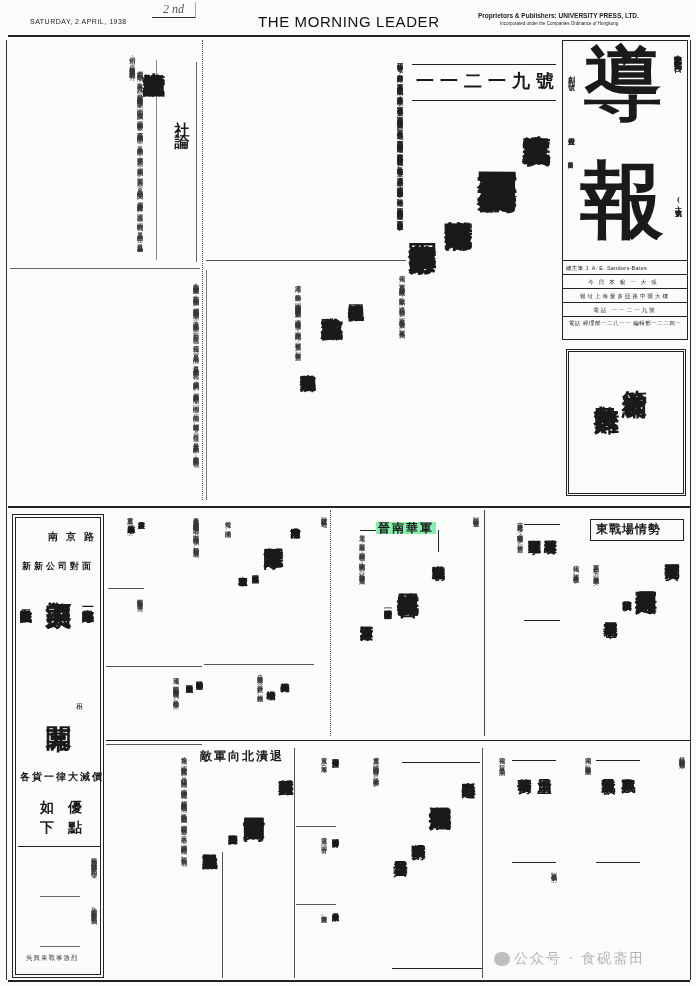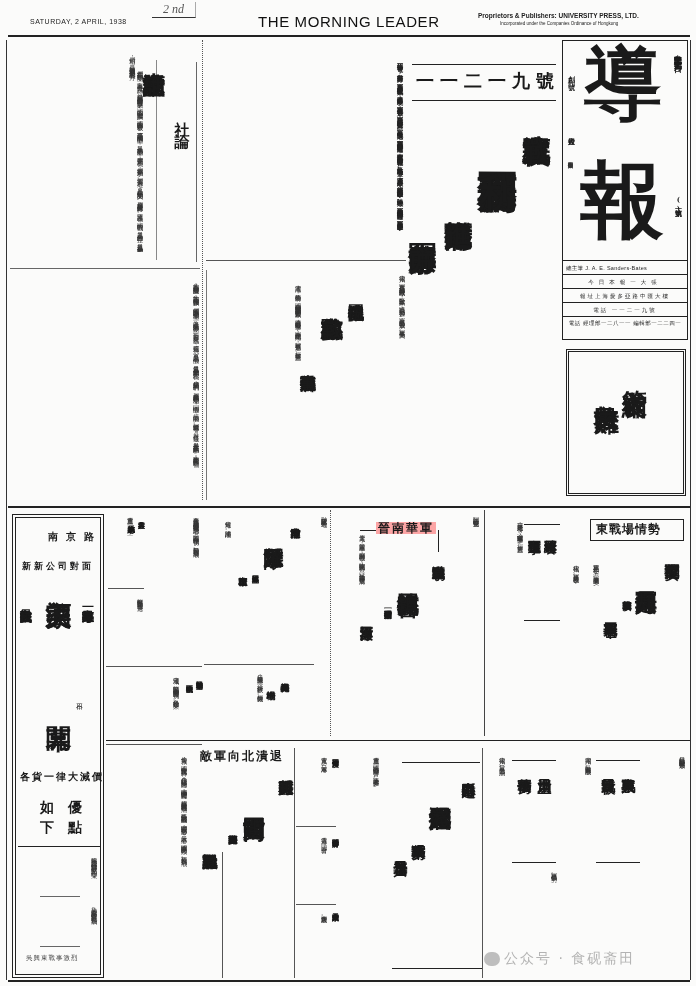--- a/index.html
+++ b/index.html
@@ -140,21 +140,21 @@
 <div class="abs v hd" style="left:290px;top:520px;font-size:10px;">津浦南段後方</div>
 <div class="hl" style="left:204px;top:664px;width:110px;height:1px;background:#555;"></div>
 <div class="txt" style="left:204px;top:670px;width:60px;height:66px;">日機昨又來襲，投彈數枚，損失輕微。</div>
 <div class="abs v hd" style="left:280px;top:676px;font-size:9px;">日機轟炸</div>
 <div class="abs v hd" style="left:266px;top:684px;font-size:9px;">昨機場</div>
 <div class="txt" style="left:316px;top:512px;width:12px;height:222px;">游擊隊活躍於各地。</div>
 
 <div class="dl" style="left:330px;top:510px;height:226px;"></div>
 <div class="txt" style="left:334px;top:530px;width:32px;height:200px;">太原電：晉南華軍，展開游擊戰，昨克復同善鎮，猛曲一帶日軍被肅清。</div>
 <div class="hl" style="left:360px;top:530px;width:58px;height:1px;"></div>
-<div class="abs hd" style="left:376px;top:522px;font-size:12px;letter-spacing:2px;background:#fca5a5;padding:0 2px;">晉南華軍</div>
+<div class="abs hd" style="left:376px;top:522px;font-size:12px;letter-spacing:2px;background:#86efac;padding:0 2px;">晉南華軍</div>
 <div class="vl" style="left:438px;top:530px;height:22px;background:#222;"></div>
 <div class="abs v hd" style="left:432px;top:556px;font-size:13px;">游擊戰獲勝利</div>
 <div class="abs v hd" style="left:398px;top:576px;font-size:22px;">昨克復同善鎮</div>
 <div class="abs v hd" style="left:384px;top:604px;font-size:8px;">猛曲一帶日軍被肅清</div>
 <div class="abs v hd" style="left:360px;top:616px;font-size:13px;">河津日軍亦撤退</div>
 <div class="txt" style="left:452px;top:512px;width:28px;height:224px;">同善鎮已完全收復。</div>
 
 <div class="vl" style="left:484px;top:510px;height:226px;background:#444;"></div>
 <div class="txt" style="left:488px;top:518px;width:36px;height:218px;">日軍運送給養，途中遭華軍猛擊，損失甚重。</div>
 <div class="hl" style="left:524px;top:524px;width:36px;height:1px;"></div>
@@ -207,15 +207,15 @@
 <div class="txt" style="left:508px;top:868px;width:50px;height:110px;">華軍已佔優勢。</div>
 <div class="txt" style="left:560px;top:752px;width:32px;height:226px;">湖州電：吳興東戰事激烈。</div>
 <div class="hl" style="left:596px;top:760px;width:44px;height:1px;"></div>
 <div class="abs v hd" style="left:622px;top:768px;font-size:14px;">吳興東戰事</div>
 <div class="abs v hd" style="left:602px;top:768px;font-size:14px;">日汽艇被毀</div>
 <div class="hl" style="left:596px;top:862px;width:44px;height:1px;"></div>
 <div class="txt" style="left:644px;top:752px;width:42px;height:226px;">日汽艇數艘被我軍擊毀。</div>
 
 <div class="hl" style="left:8px;top:980px;width:682px;height:2px;"></div>
 
-<div class="watermark" style="left:484px;top:950px;">
+<div class="watermark" style="left:494px;top:950px;">
   <span style="display:inline-block;width:16px;height:14px;border-radius:8px;background:rgba(130,130,130,0.5);vertical-align:middle;margin-right:4px;"></span><span>公众号 · 食砚斋田</span>
 </div>
 
 </body></html>

